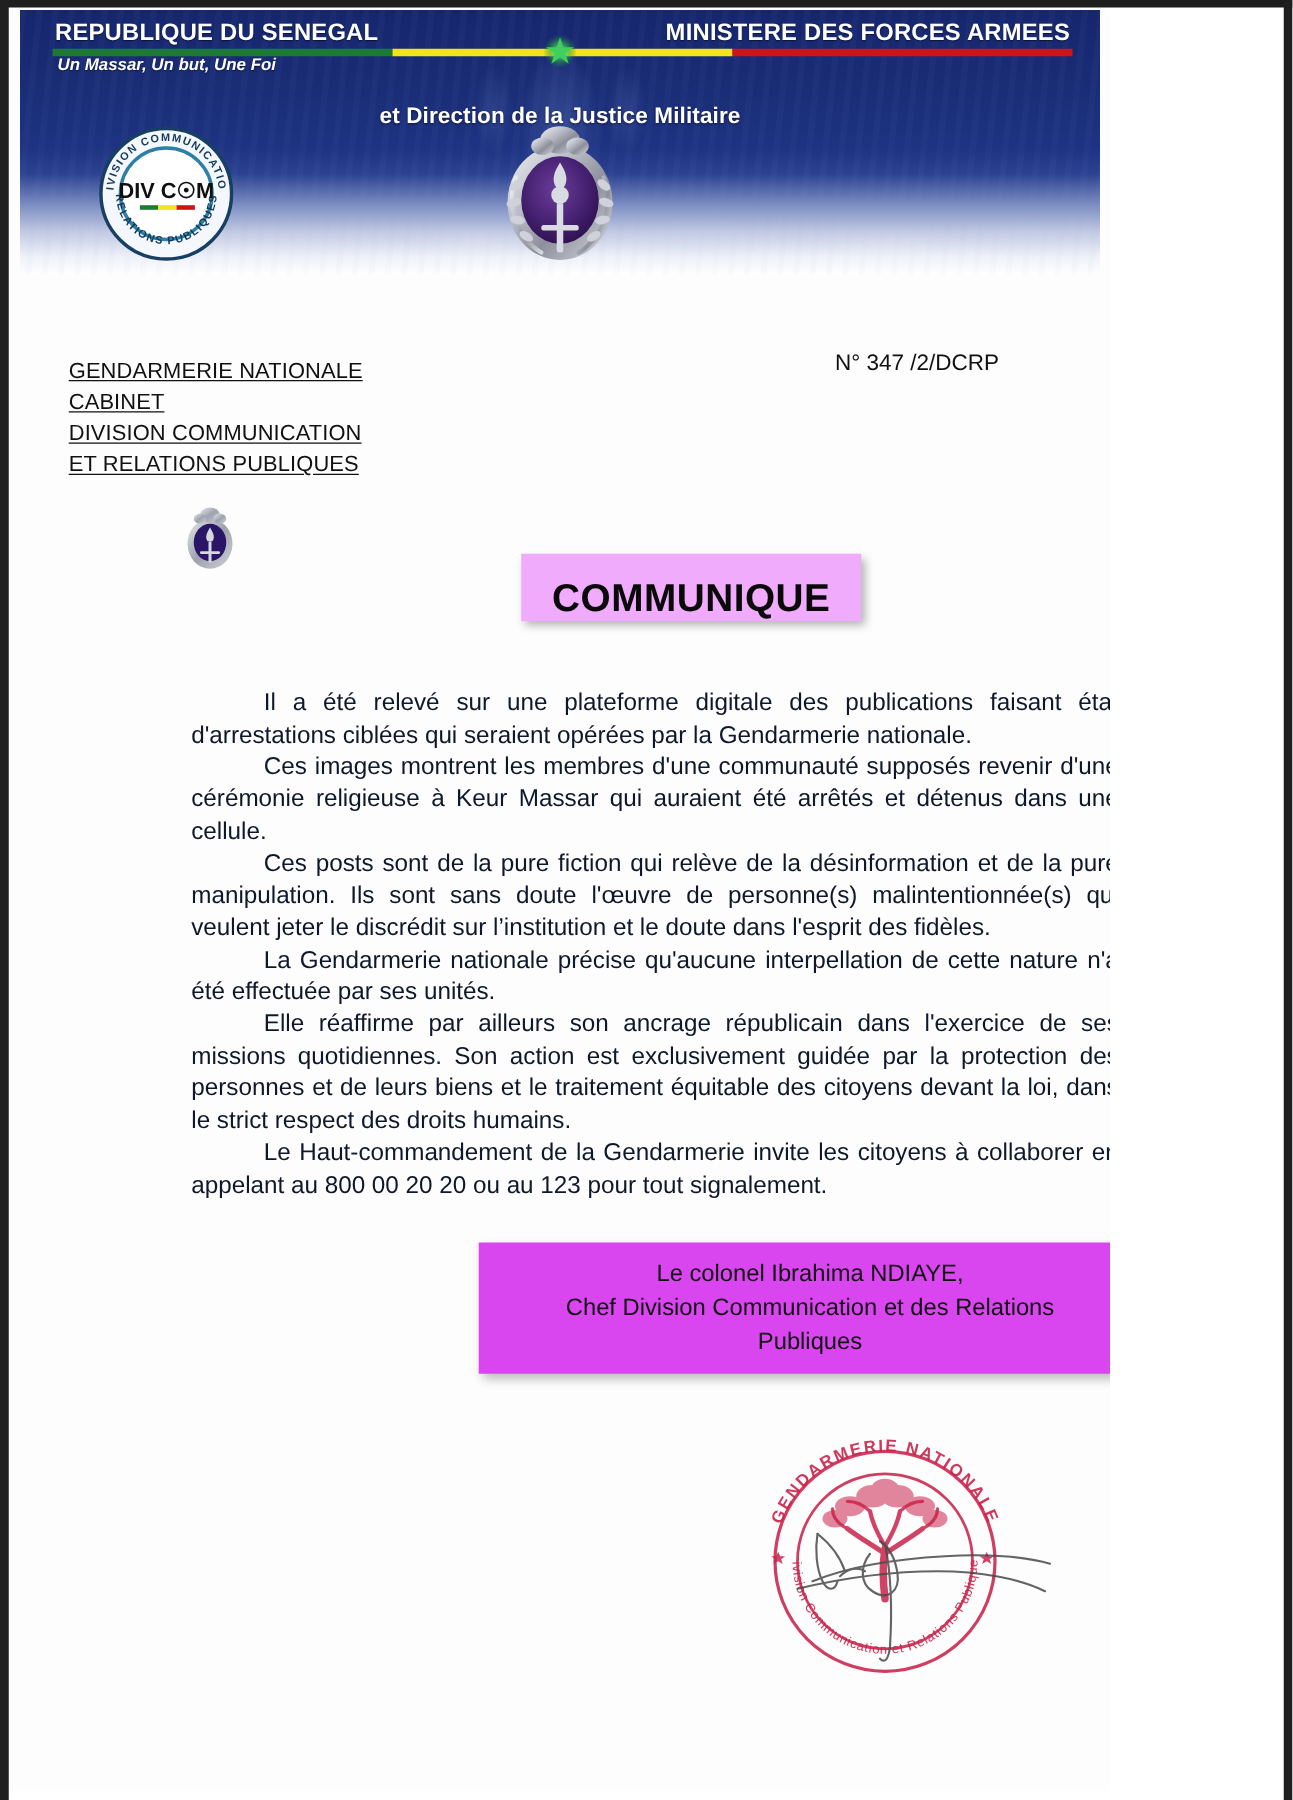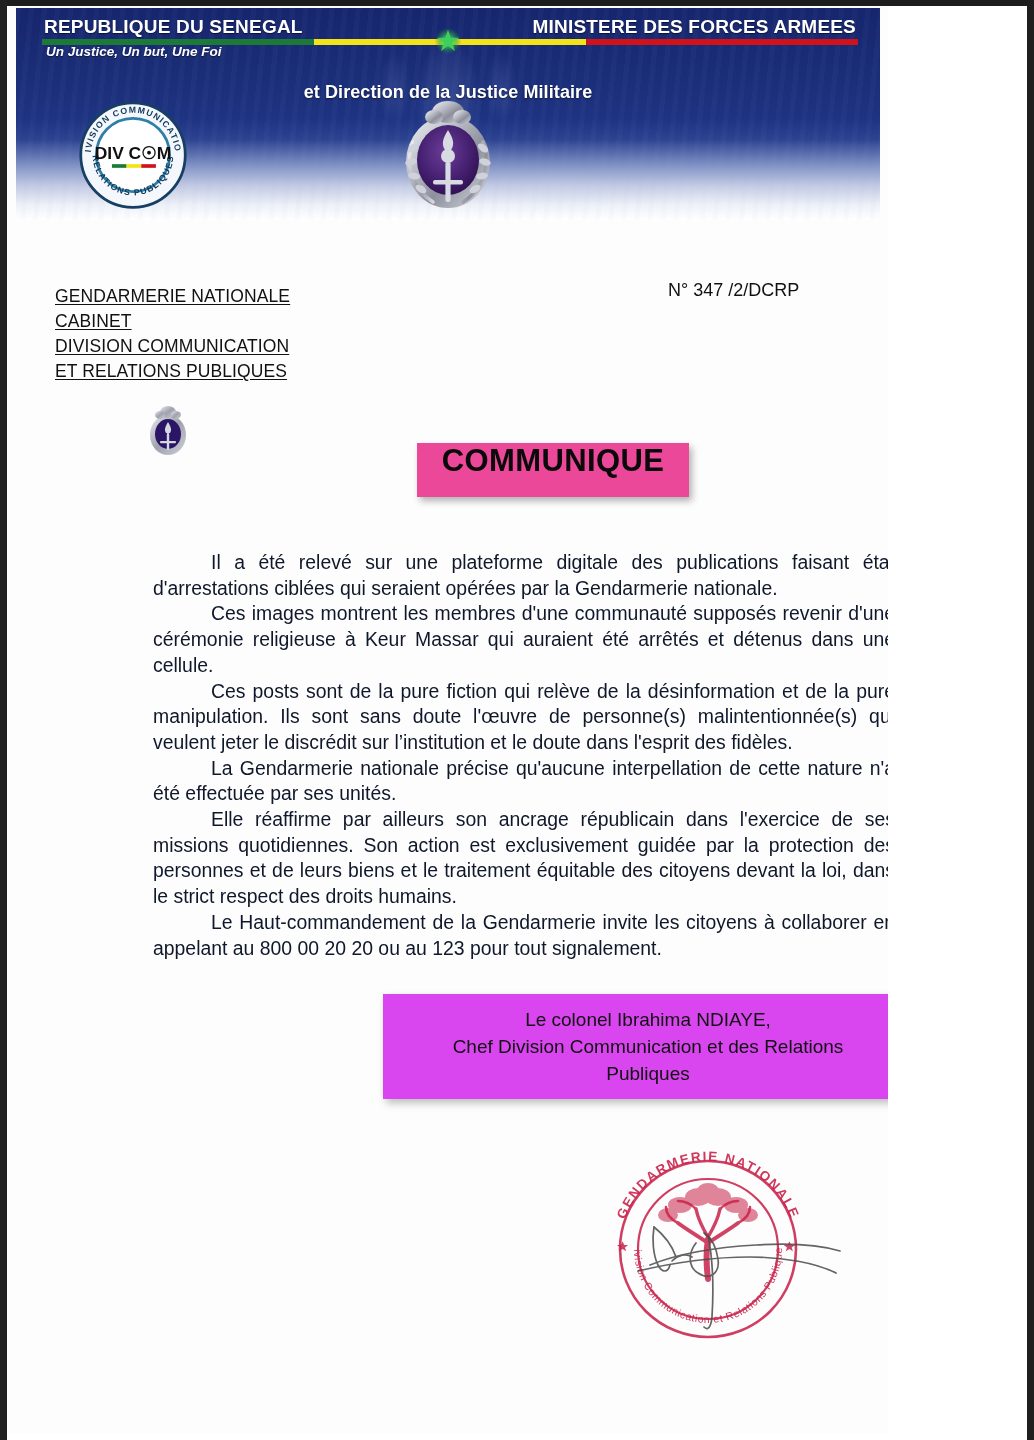--- a/index.html
+++ b/index.html
@@ -231,24 +231,24 @@
     width: 48px;
     height: 54px;
   }
 
   .communique-box {
     position: absolute;
     left: 409px;
     top: 224px;
     width: 272px;
     height: 54px;
-    background: #ec4899;
+    background: #f0abfc;
     box-shadow: 3px 4px 7px rgba(0,0,0,.30);
     display: flex;
-    align-items: flex-start;
+    align-items: flex-end;
     justify-content: center;
   }
   .communique-box .title-text {
     font-size: 31px;
     font-weight: bold;
     letter-spacing: .4px;
     color: #0a0a0a;
   }
 
   .letter-body {
@@ -304,21 +304,21 @@
   <div class="frame-right"></div>
 
   <div class="sheet">
 
     <div class="letterhead">
       <div class="lh-photo"></div>
       <div class="lh-watermark"></div>
 
       <div class="lh-topline">
         <div class="lh-rep-title">REPUBLIQUE DU SENEGAL</div>
-        <div class="lh-motto">Un Justice, Un but, Une Foi</div>
+        <div class="lh-motto">Un Massar, Un but, Une Foi</div>
         <div class="lh-min-title">MINISTERE DES FORCES ARMEES</div>
 
         <div class="flagbar">
           <div class="seg-green"></div>
           <div class="seg-yellow"></div>
           <div class="seg-red"></div>
         </div>
 
         <svg class="flag-star" viewBox="0 0 40 40">
           <defs>

